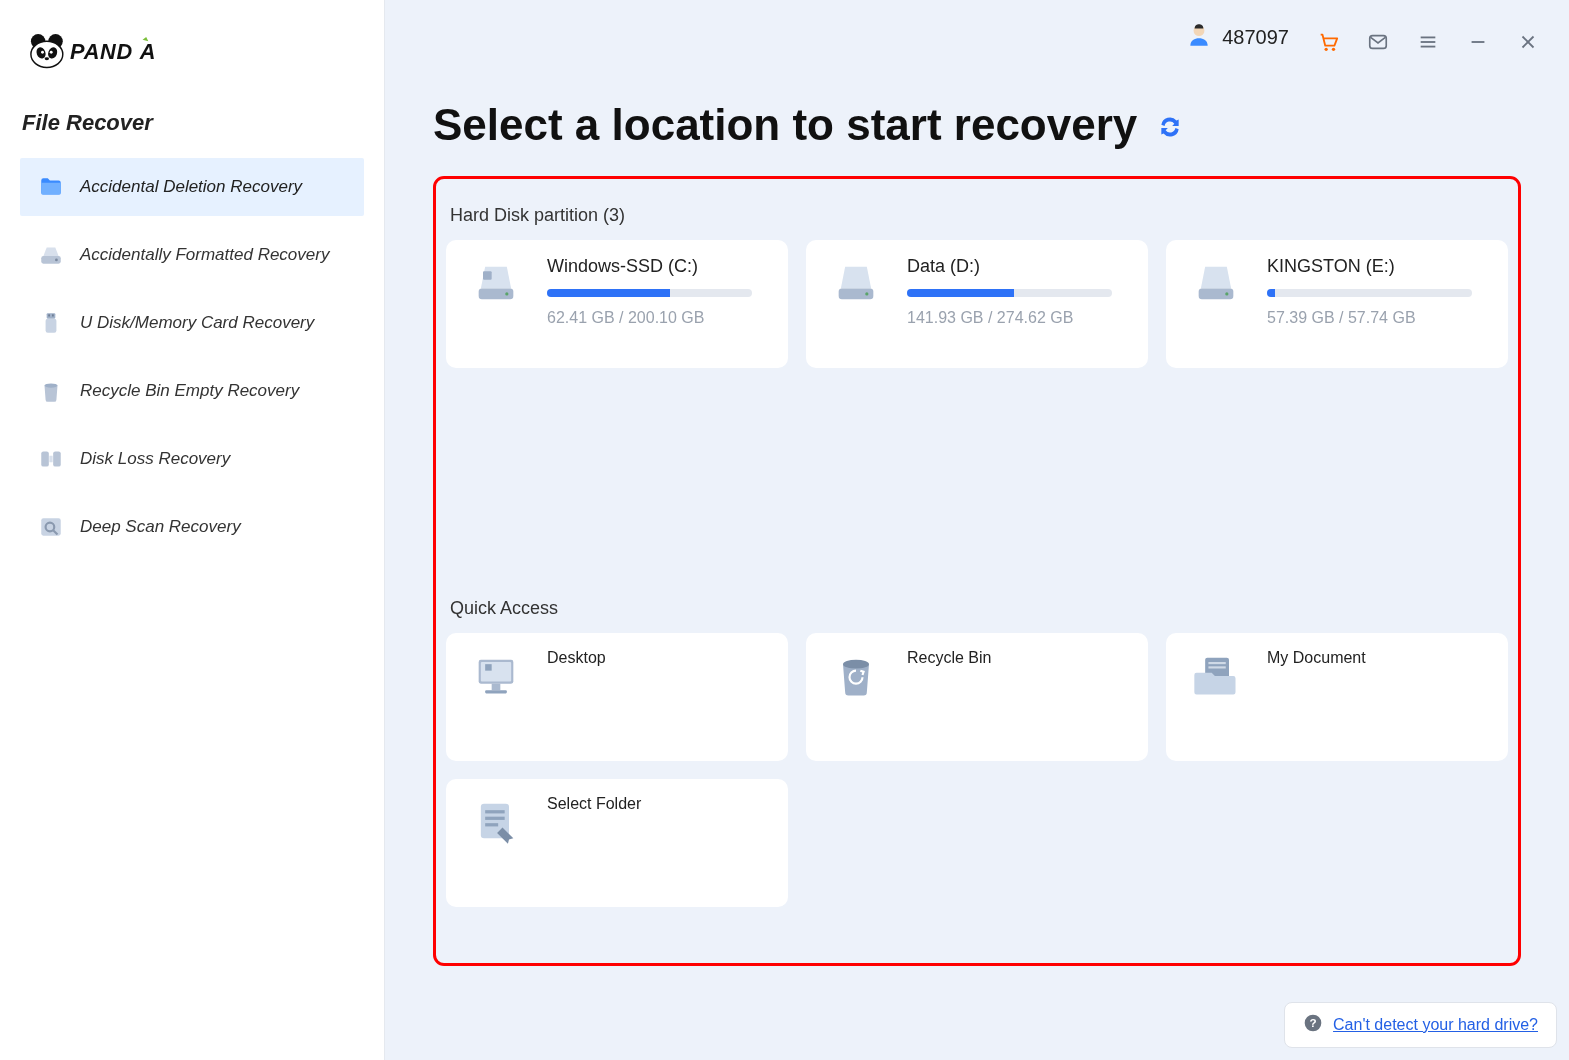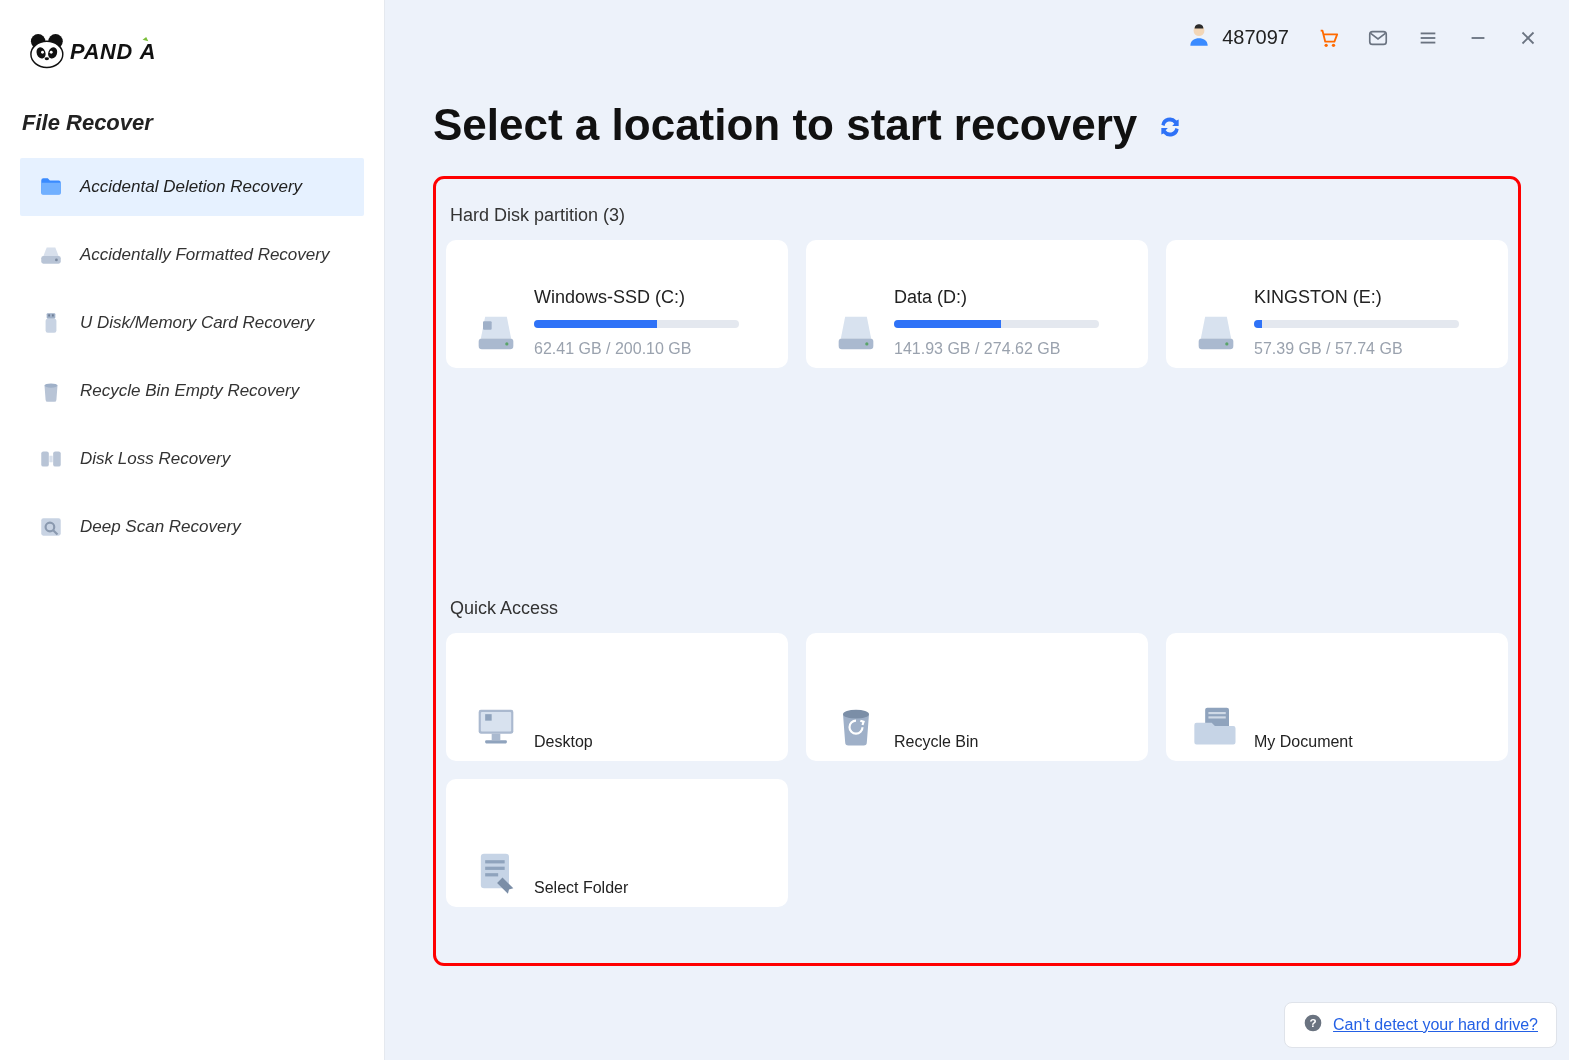--- a/index.html
+++ b/index.html
@@ -65,21 +65,21 @@
   .main {
     flex: 1;
     position: relative;
     padding: 0 48px 0 48px;
   }
   .titlebar {
     position: absolute;
     top: 22px;
     right: 30px;
     display: flex;
-    align-items: center;
+    align-items: flex-end;
     gap: 28px;
   }
   .tb-user {
     display: flex;
     align-items: center;
     gap: 10px;
     font-size: 20px;
     color: #222;
   }
   .tb-icon {
@@ -116,24 +116,24 @@
     margin: 8px 0 14px 4px;
   }
   .grid {
     display: grid;
     grid-template-columns: repeat(3, 1fr);
     gap: 18px;
   }
   .card {
     background: #fff;
     border-radius: 10px;
-    padding: 10px 24px;
-    display: flex;
-    align-items: flex-end;
-    gap: 12px;
+    padding: 16px 24px;
+    display: flex;
+    align-items: flex-start;
+    gap: 25px;
     cursor: pointer;
     min-height: 128px;
   }
   .drive-icon, .qa-icon {
     width: 52px; height: 52px;
     display: flex; align-items: center; justify-content: center;
   }
   .drive-info .name { font-size: 18px; color: #222; margin-bottom: 12px; }
   .drive-info .bar {
     width: 205px; height: 8px; background: #e4e8ef; border-radius: 4px; overflow: hidden;

